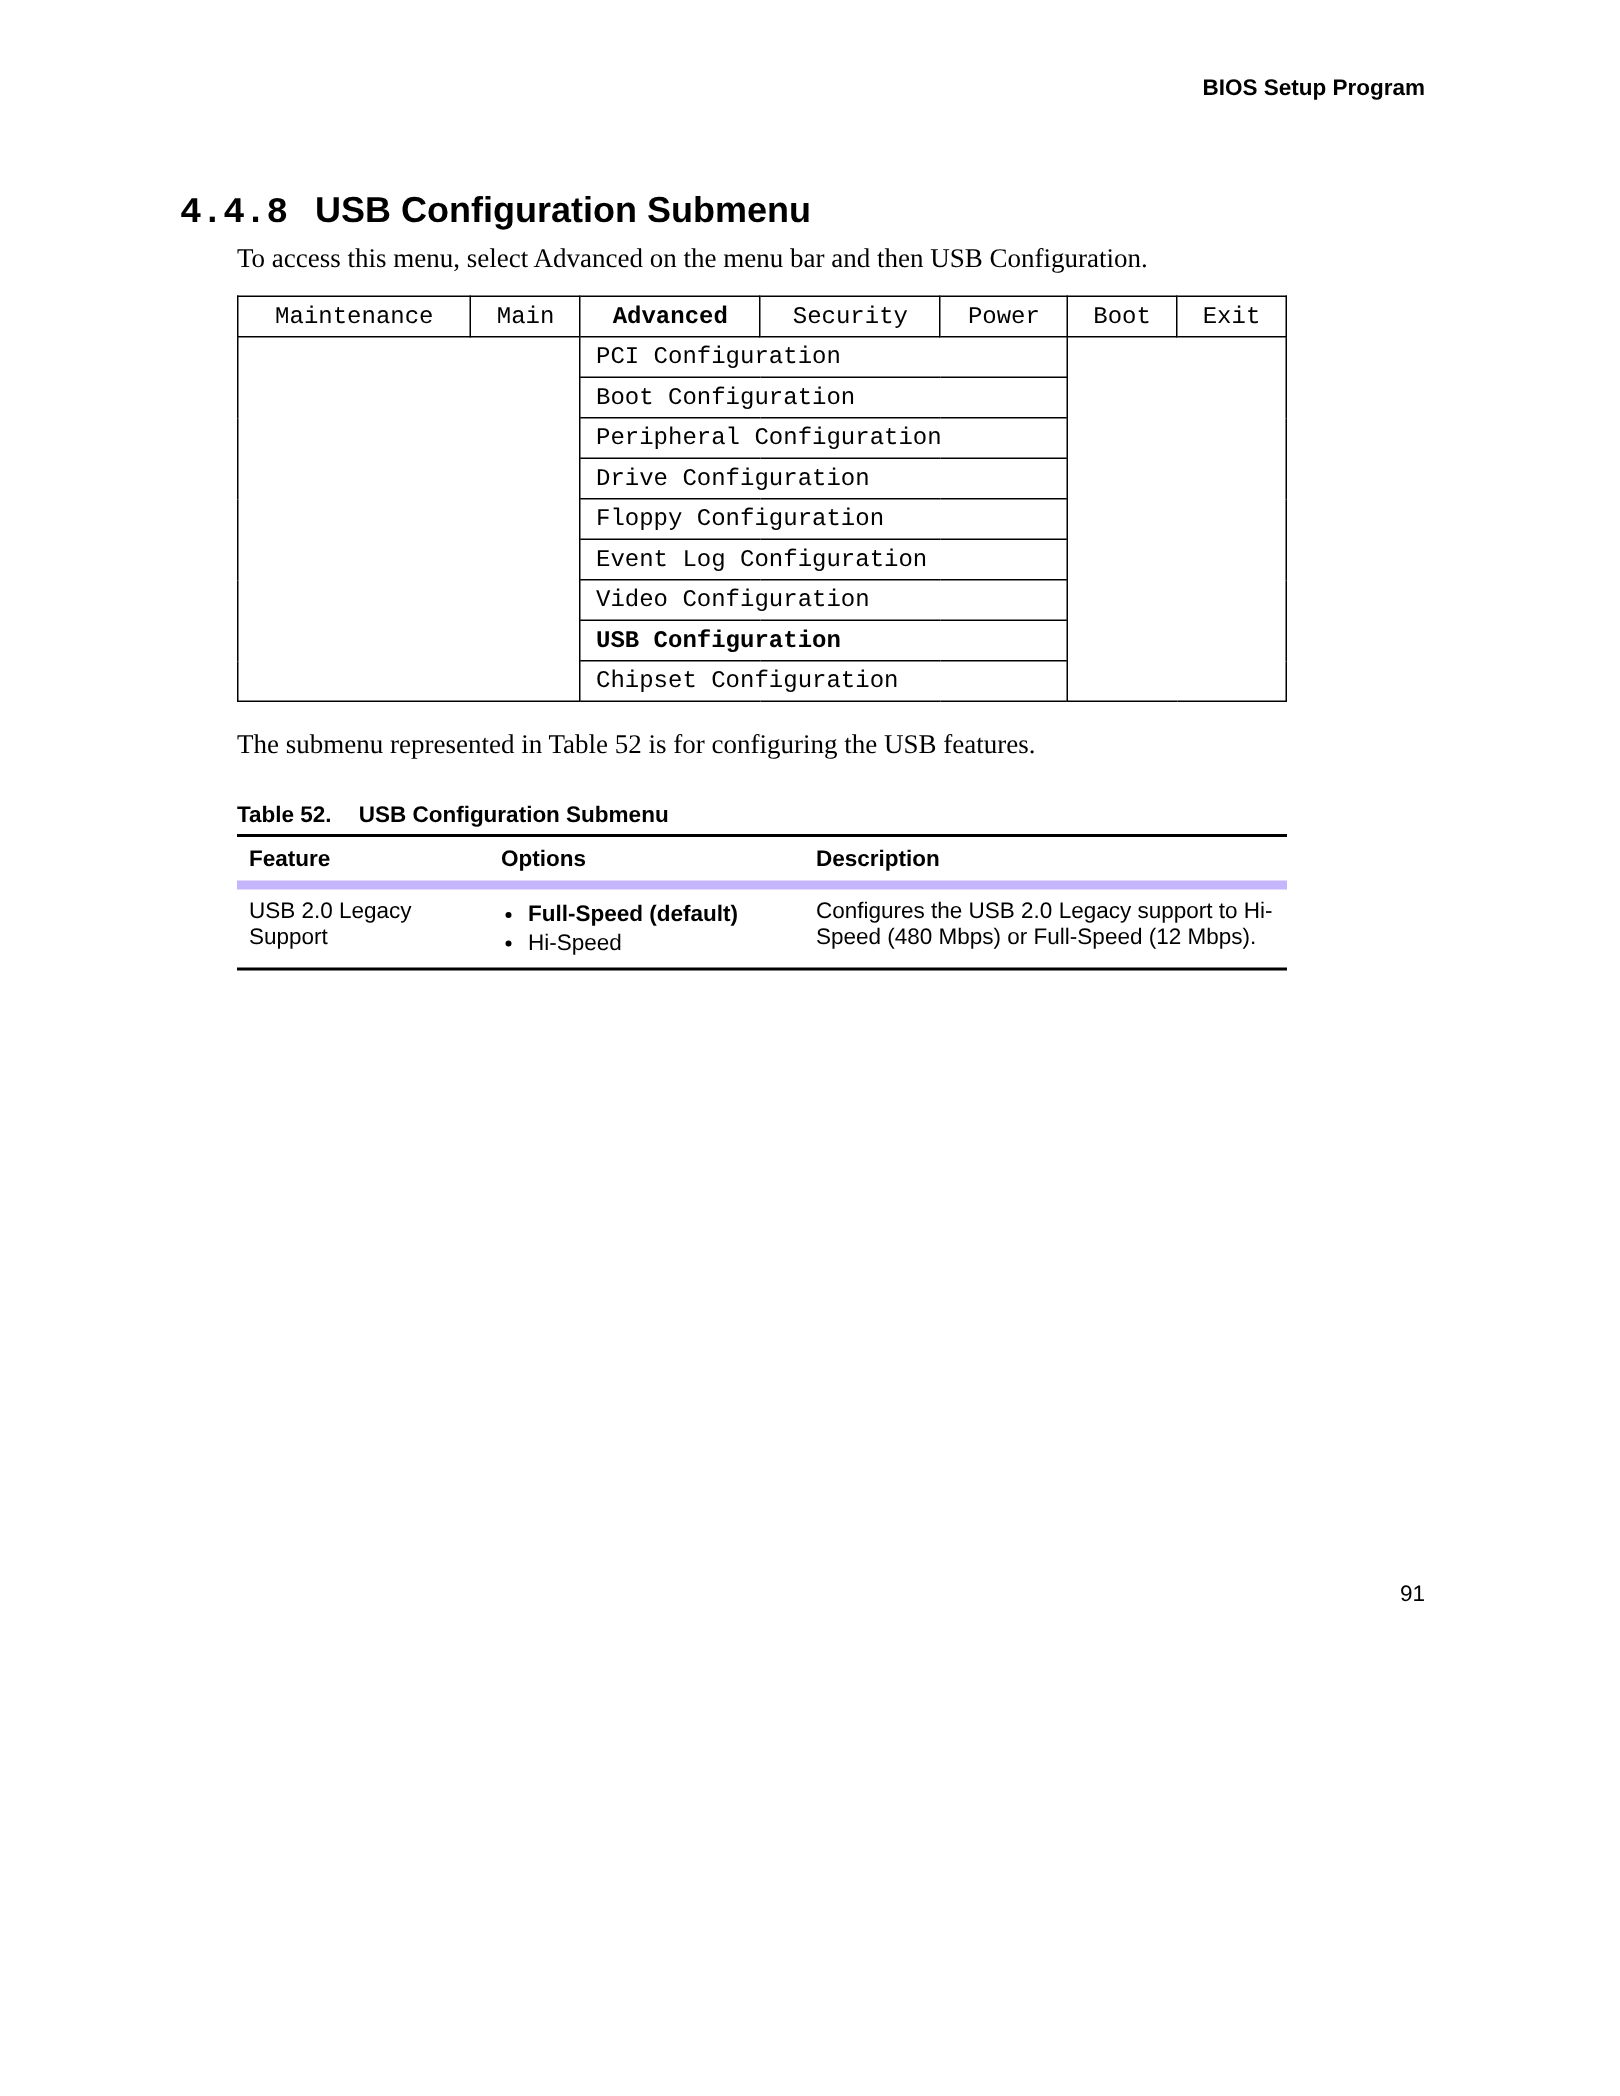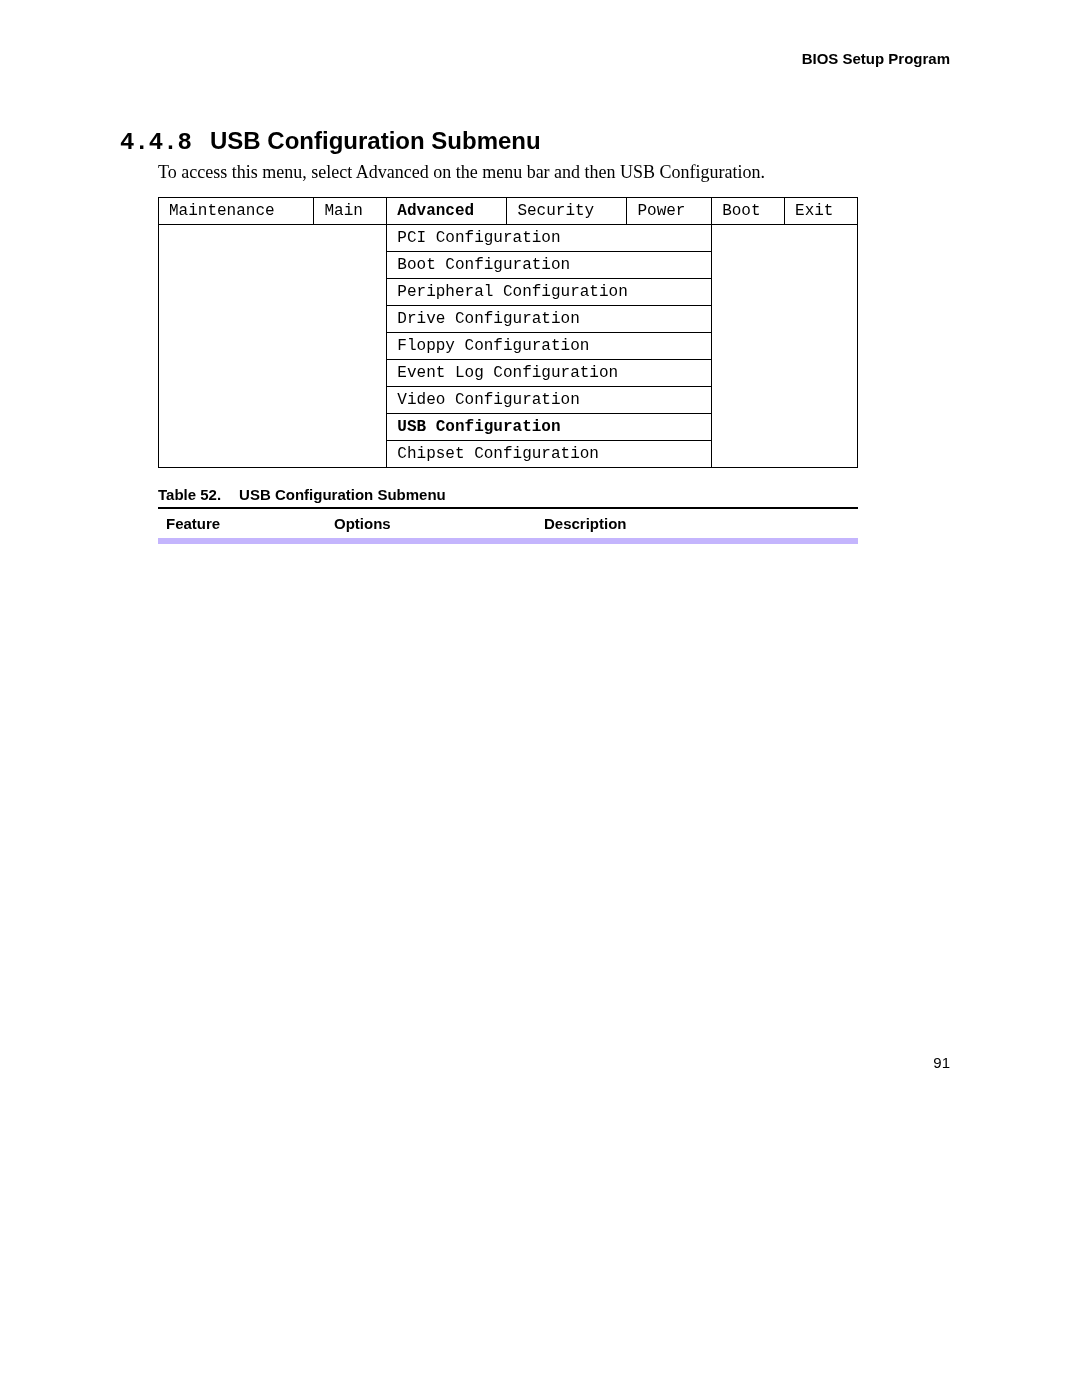--- a/index.html
+++ b/index.html
@@ -48,21 +48,21 @@
   }
   table.bios td, table.bios th {
     border: 1px solid #000;
     padding: 3px 10px;
     text-align: left;
     vertical-align: middle;
     height: 20px;
     white-space: nowrap;
   }
   table.bios .menutab {
-    text-align: left;
+    text-align: center;
   }
   table.bios .menutab.active { font-weight: bold; }
   table.bios .sub { padding-left: 10px; }
   table.bios .sub.active { font-weight: bold; }
   table.bios td.empty-body-left {
     border-top: none;
     border-bottom: 1px solid #000;
     border-left: 1px solid #000;
     border-right: 1px solid #000;
   }
@@ -181,39 +181,50 @@
       <tr>
             <td colspan="3" class="sub active">USB Configuration</td>
           </tr>
       <tr>
             <td colspan="3" class="sub">Chipset Configuration</td>
           </tr>
     </tbody>
       </table>
   </div>
 
+  <p class="after-table">The submenu represented in Table 52 is for configuring the USB features.</p>
 
   <div class="table-caption">
     <span class="tnum">Table 52.</span><span>USB Configuration Submenu</span>
   </div>
 
   <div class="feat-wrap">
     <table class="feat">
       <colgroup>
           <col class="c1">
           <col class="c2">
           <col class="c3">
         </colgroup>
       <thead>
         <tr>
           <th>Feature</th>
           <th>Options</th>
           <th>Description</th>
         </tr>
       </thead>
       <tbody id="feat-body">
+          <tr class="last">
+            <td>USB 2.0 Legacy Support</td>
+            <td>
+              <ul class="opts">
+                <li class="bold">Full-Speed (default)</li>
+                <li>Hi-Speed</li>
+              </ul>
+            </td>
+            <td class="desc">Configures the USB 2.0 Legacy support to Hi-Speed (480 Mbps) or Full-Speed (12 Mbps).</td>
+          </tr>
         </tbody>
     </table>
   </div>
 
   <div class="page-number">91</div>
 
 </div>
 
 </body></html>

